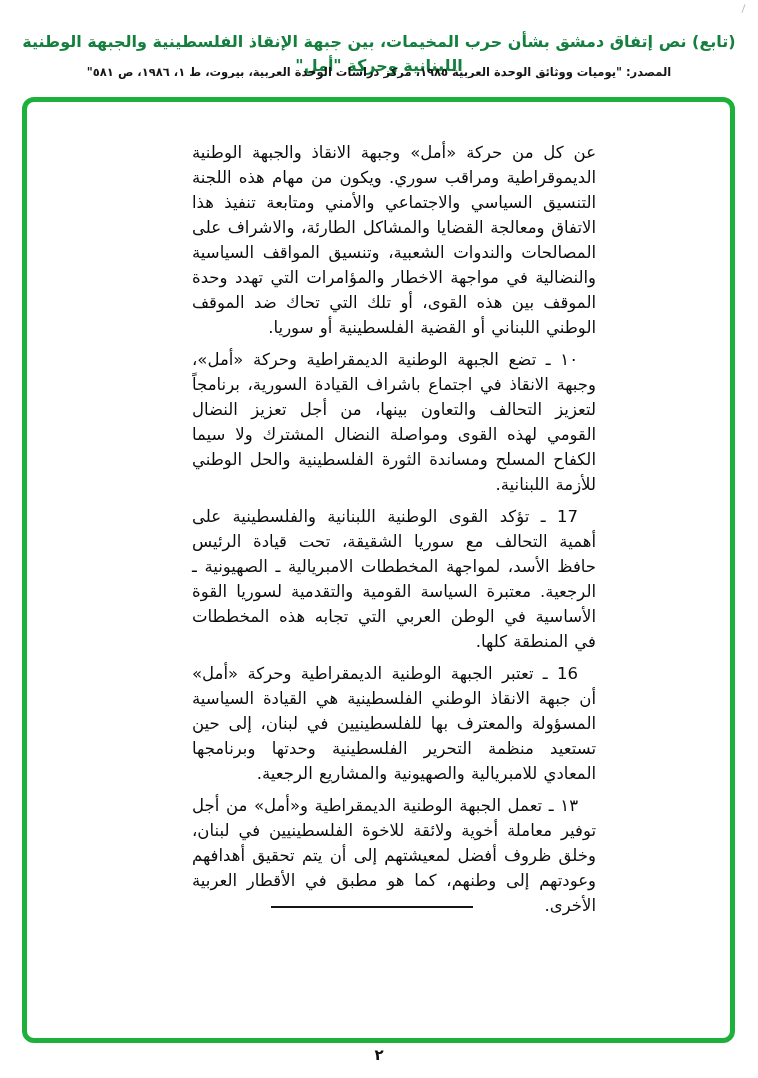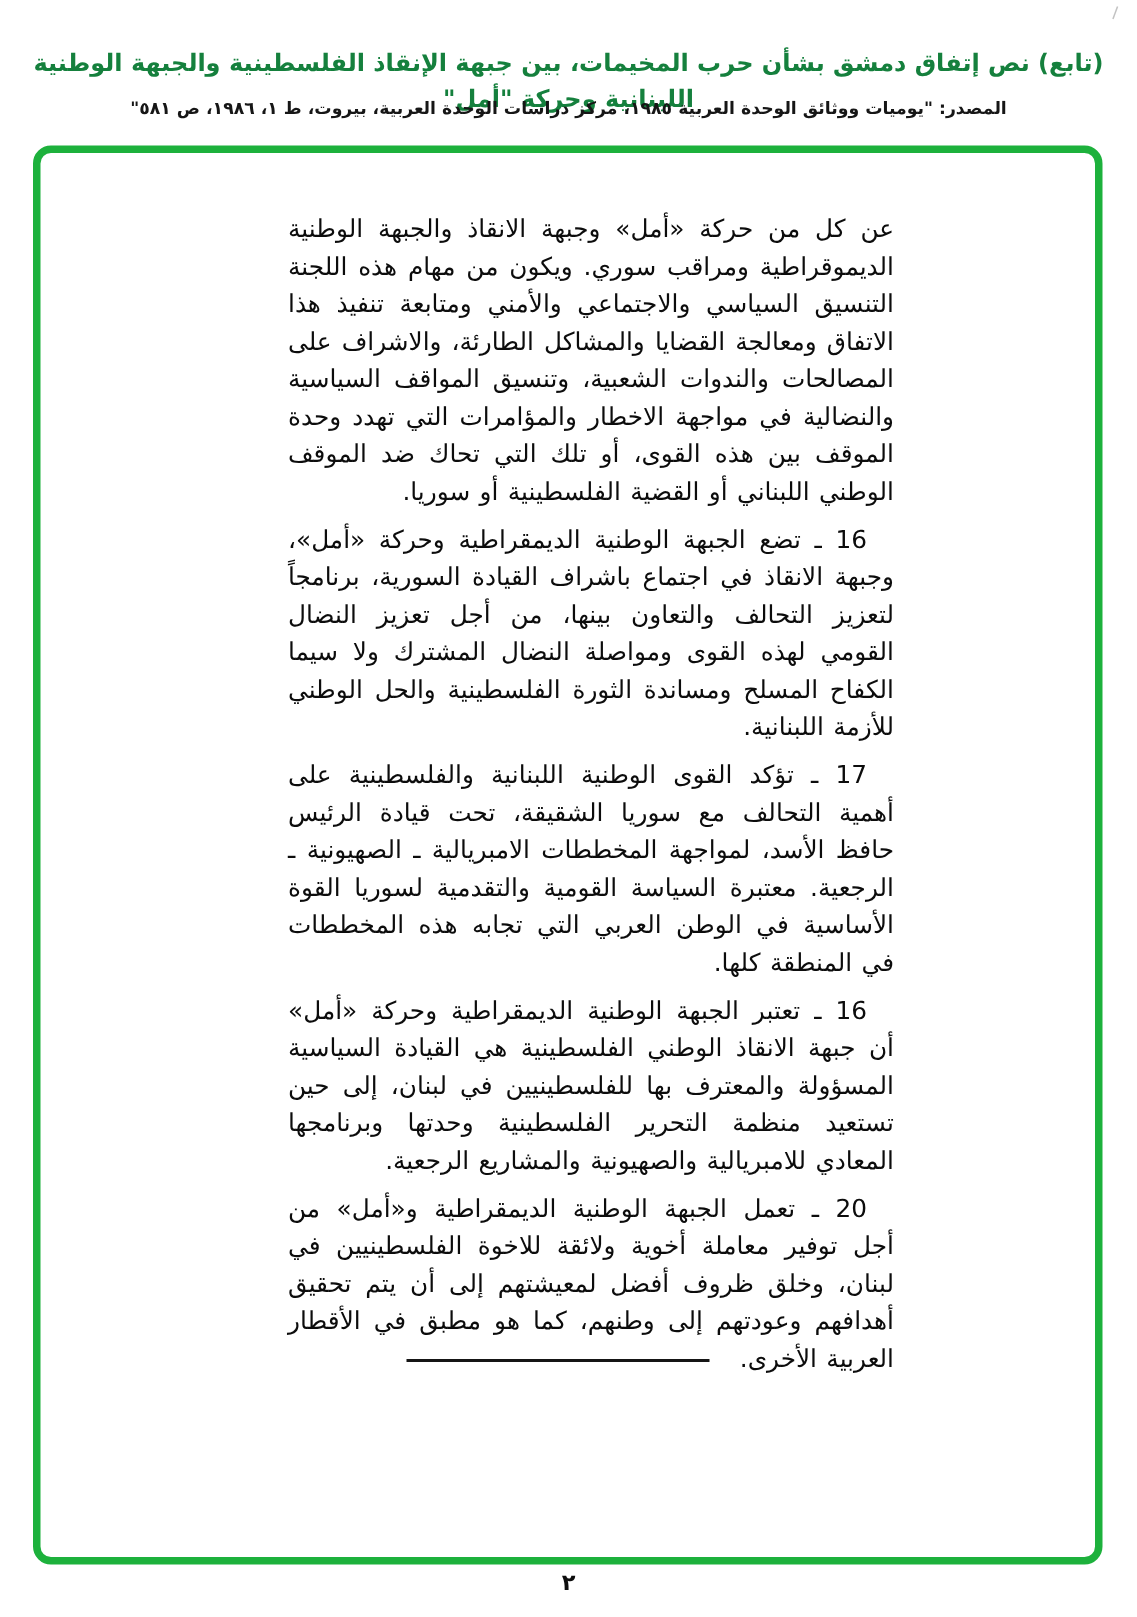--- a/index.html
+++ b/index.html
@@ -108,23 +108,23 @@
   <div class="scan-speck"></div>
 
   <div class="header-title">(تابع) نص إتفاق دمشق بشأن حرب المخيمات، بين جبهة الإنقاذ الفلسطينية والجبهة الوطنية اللبنانية وحركة "أمل"</div>
 
   <div class="header-source">المصدر:  "يوميات ووثائق الوحدة العربية ١٩٨٥، مركز دراسات الوحدة العربية، بيروت، ط ١، ١٩٨٦، ص ٥٨١"</div>
 
   <div class="frame" style="border-color: rgb(29, 177, 60);"></div>
 
   <div class="content">
     <p class="para">عن كل من حركة «أمل» وجبهة الانقاذ والجبهة الوطنية الديموقراطية ومراقب سوري. ويكون من مهام هذه اللجنة التنسيق السياسي والاجتماعي والأمني ومتابعة تنفيذ هذا الاتفاق ومعالجة القضايا والمشاكل الطارئة، والاشراف على المصالحات والندوات الشعبية، وتنسيق المواقف السياسية والنضالية في مواجهة الاخطار والمؤامرات التي تهدد وحدة الموقف بين هذه القوى، أو تلك التي تحاك ضد الموقف الوطني اللبناني أو القضية الفلسطينية أو سوريا.</p>
-    <p class="para indented">16 ـ تضع الجبهة الوطنية الديمقراطية وحركة «أمل»، وجبهة الانقاذ في اجتماع باشراف القيادة السورية، برنامجاً لتعزيز التحالف والتعاون بينها، من أجل تعزيز النضال القومي لهذه القوى ومواصلة النضال المشترك ولا سيما الكفاح المسلح ومساندة الثورة الفلسطينية والحل الوطني للأزمة اللبنانية.</p>
+    <p class="para indented">١٠ ـ تضع الجبهة الوطنية الديمقراطية وحركة «أمل»، وجبهة الانقاذ في اجتماع باشراف القيادة السورية، برنامجاً لتعزيز التحالف والتعاون بينها، من أجل تعزيز النضال القومي لهذه القوى ومواصلة النضال المشترك ولا سيما الكفاح المسلح ومساندة الثورة الفلسطينية والحل الوطني للأزمة اللبنانية.</p>
     <p class="para indented">17 ـ تؤكد القوى الوطنية اللبنانية والفلسطينية على أهمية التحالف مع سوريا الشقيقة، تحت قيادة الرئيس حافظ الأسد، لمواجهة المخططات الامبريالية ـ الصهيونية ـ الرجعية. معتبرة السياسة القومية والتقدمية لسوريا القوة الأساسية في الوطن العربي التي تجابه هذه المخططات في المنطقة كلها.</p>
     <p class="para indented">16 ـ تعتبر الجبهة الوطنية الديمقراطية وحركة «أمل» أن جبهة الانقاذ الوطني الفلسطينية هي القيادة السياسية المسؤولة والمعترف بها للفلسطينيين في لبنان، إلى حين تستعيد منظمة التحرير الفلسطينية وحدتها وبرنامجها المعادي للامبريالية والصهيونية والمشاريع الرجعية.</p>
-    <p class="para indented">20 ـ تعمل الجبهة الوطنية الديمقراطية و«أمل» من أجل توفير معاملة أخوية ولائقة للاخوة الفلسطينيين في لبنان، وخلق ظروف أفضل لمعيشتهم إلى أن يتم تحقيق أهدافهم وعودتهم إلى وطنهم، كما هو مطبق في الأقطار العربية الأخرى.</p>
+    <p class="para indented">١٣ ـ تعمل الجبهة الوطنية الديمقراطية و«أمل» من أجل توفير معاملة أخوية ولائقة للاخوة الفلسطينيين في لبنان، وخلق ظروف أفضل لمعيشتهم إلى أن يتم تحقيق أهدافهم وعودتهم إلى وطنهم، كما هو مطبق في الأقطار العربية الأخرى.</p>
   </div>
 
   <div class="divider"></div>
 
   <div class="page-number">٢</div>
 
 </div>
 
 </body></html>

